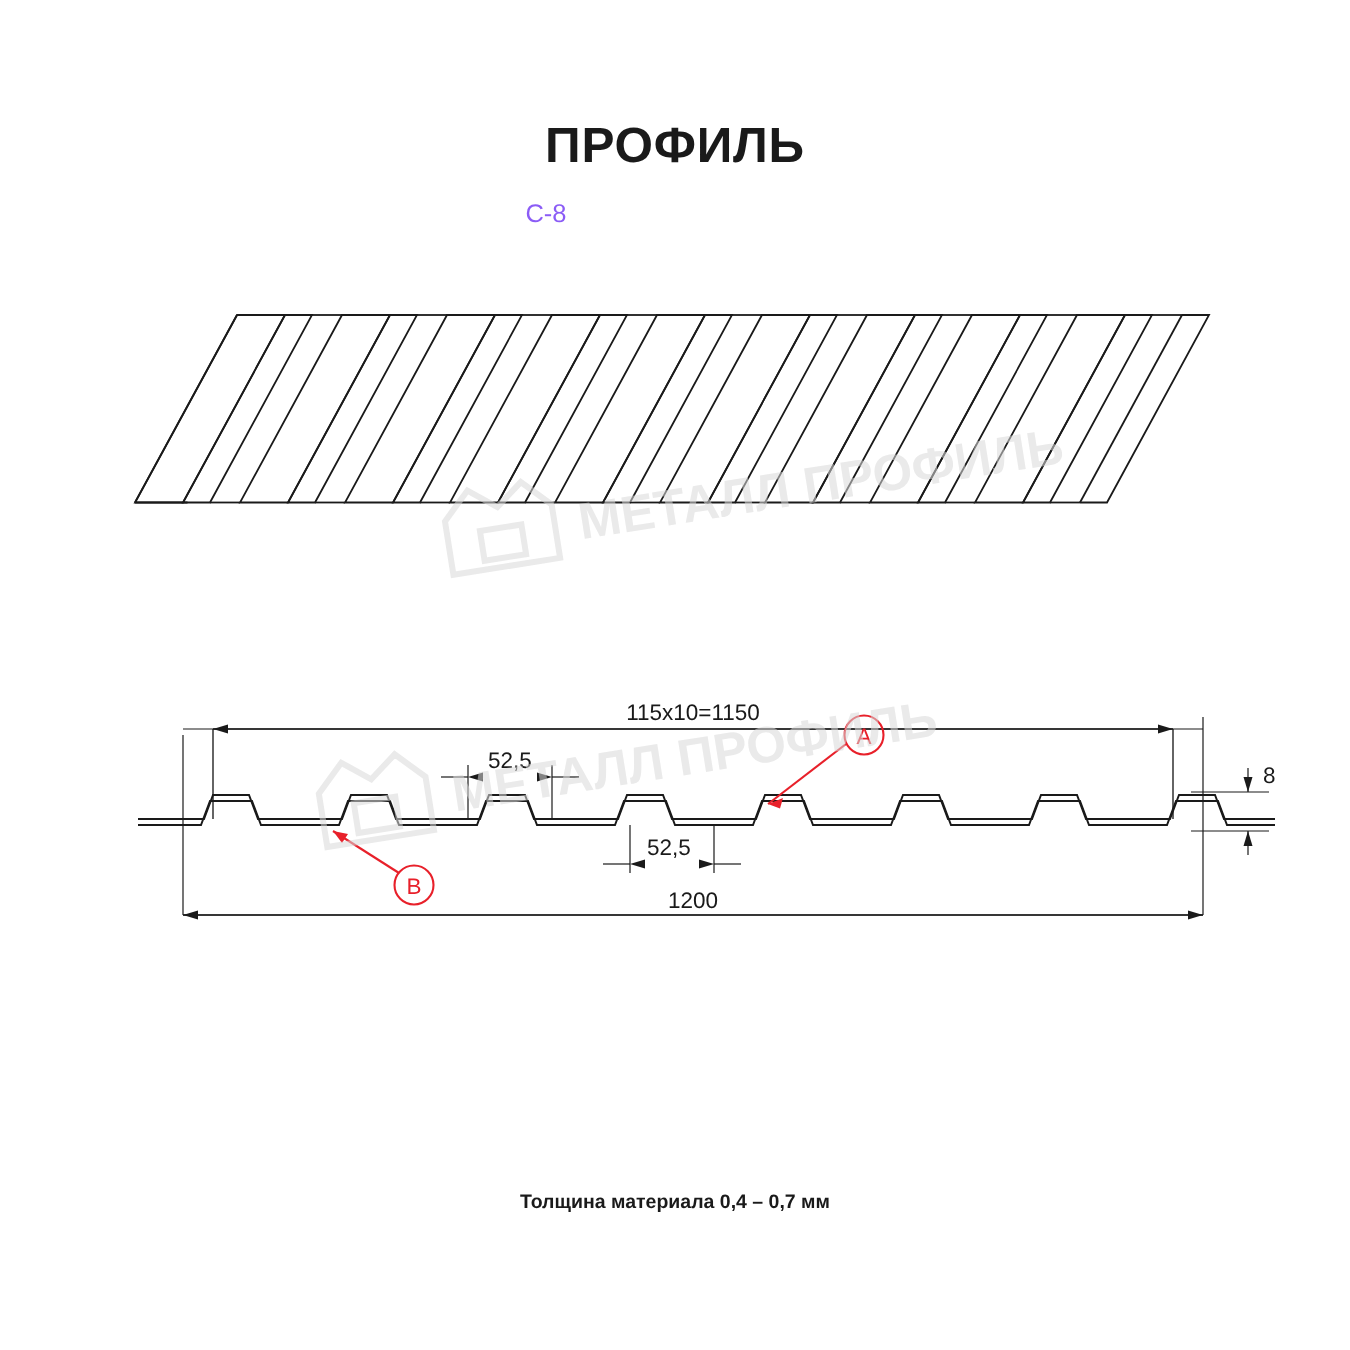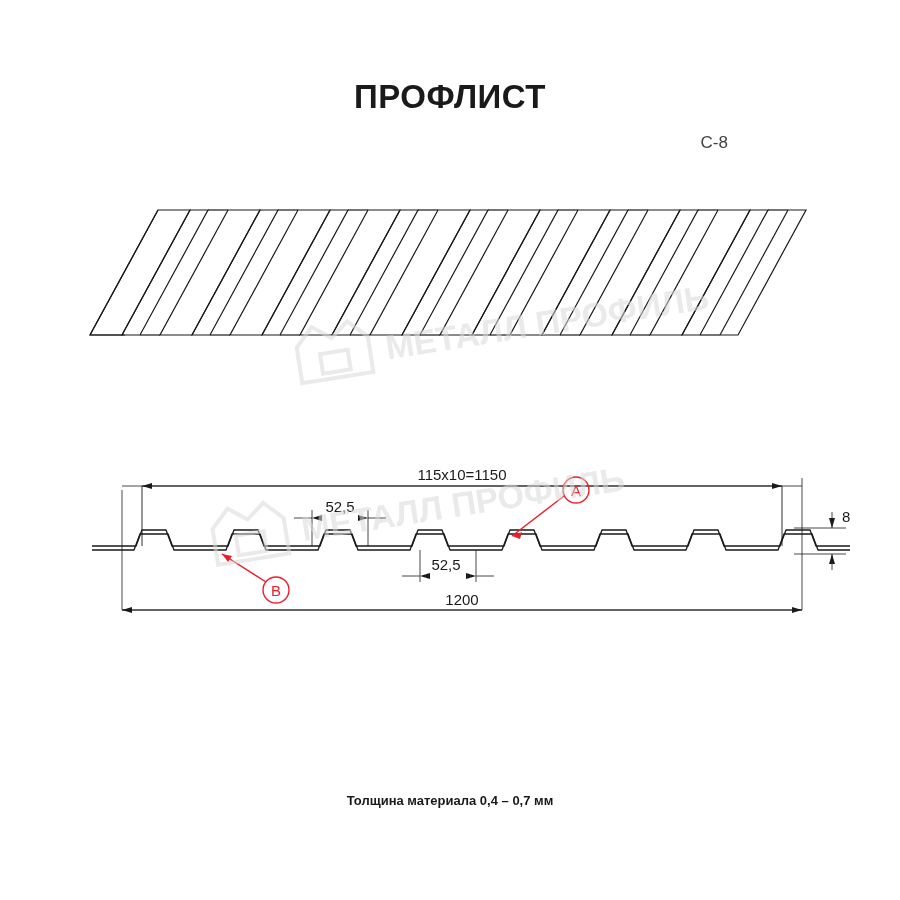--- a/index.html
+++ b/index.html
@@ -29,23 +29,23 @@
     font-size: 33px;
     font-weight: bold;
     letter-spacing: 0.5px;
     color: #1a1a1a;
   }
   .subtitle {
     position: absolute;
     top: 133px;
     left: 0;
     width: 728px;
-    text-align: right;
+    text-align: center;
     font-size: 17px;
-    color: #404040;
+    color: #8b5cf6;
   }
   .footer-note {
     position: absolute;
     top: 793px;
     left: 0;
     width: 900px;
     text-align: center;
     font-size: 13px;
     font-weight: bold;
     color: #1a1a1a;
@@ -81,21 +81,21 @@
     font-family: "Liberation Sans", sans-serif;
     font-size: 15px;
     fill: #e8202a;
   }
 </style>
 </head>
 <body>
 
 <div class="page">
 
-  <div class="title">ПРОФЛИСТ</div>
+  <div class="title">ПРОФИЛЬ</div>
   <div class="subtitle">С-8</div>
 
   <div class="iso-view">
     <svg width="740" height="210" viewBox="0 0 740 210">
       <g fill="none" stroke="#1a1a1a" stroke-width="1.2" stroke-linejoin="miter">
 
         <path d="M 10 150 L 78 25"></path>
         <path d="M 10 150 L 45 150"></path>
 
         <path d="M 78 25 L 110 25 L 42 150 L 10 150 Z"></path>

